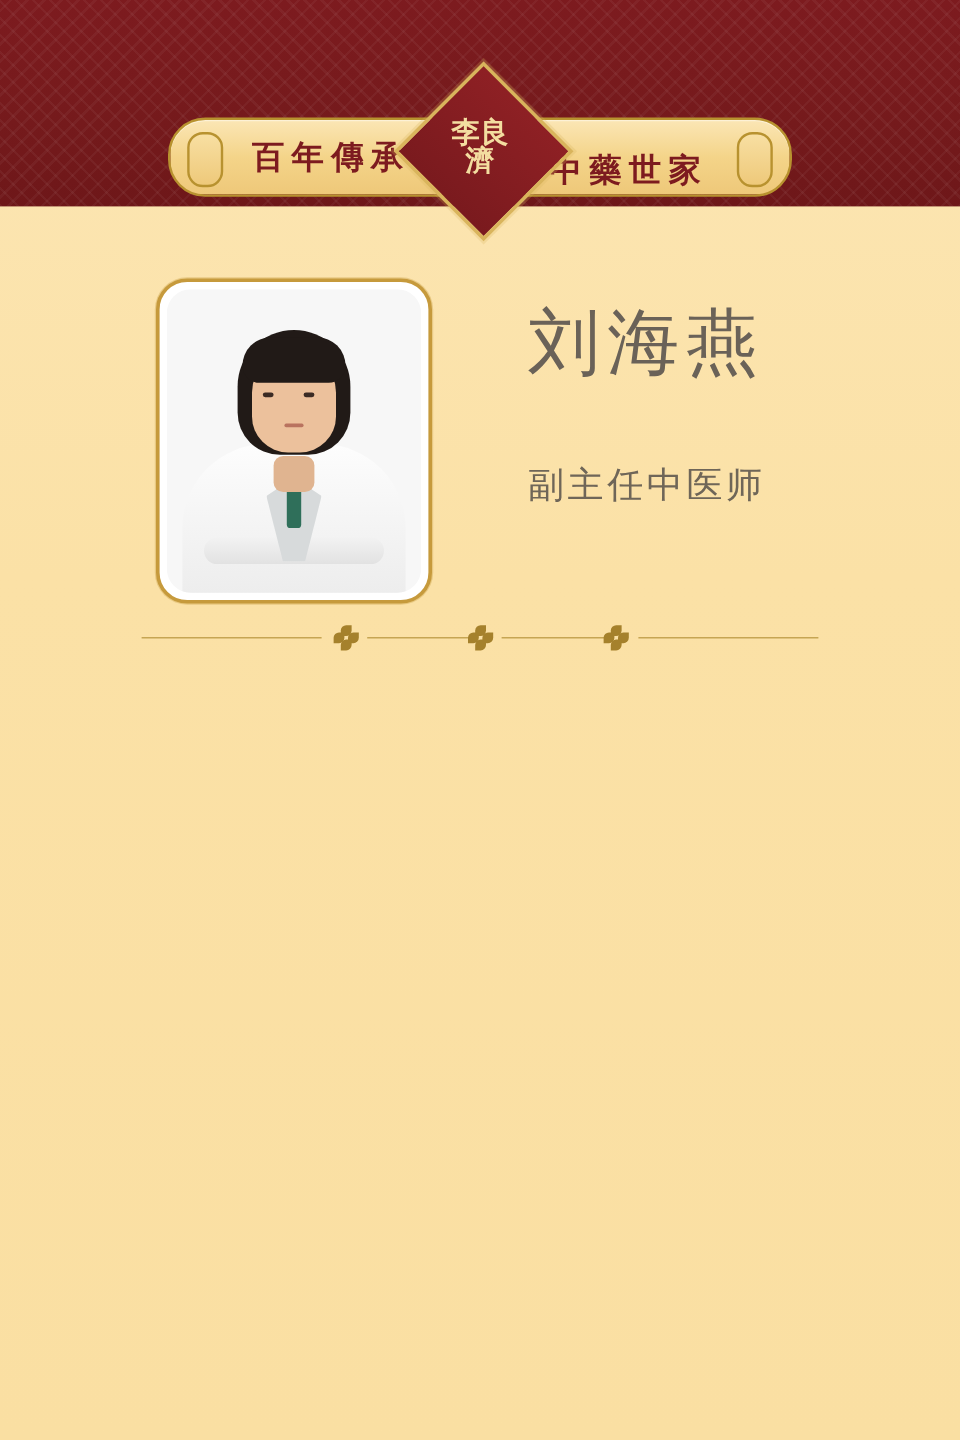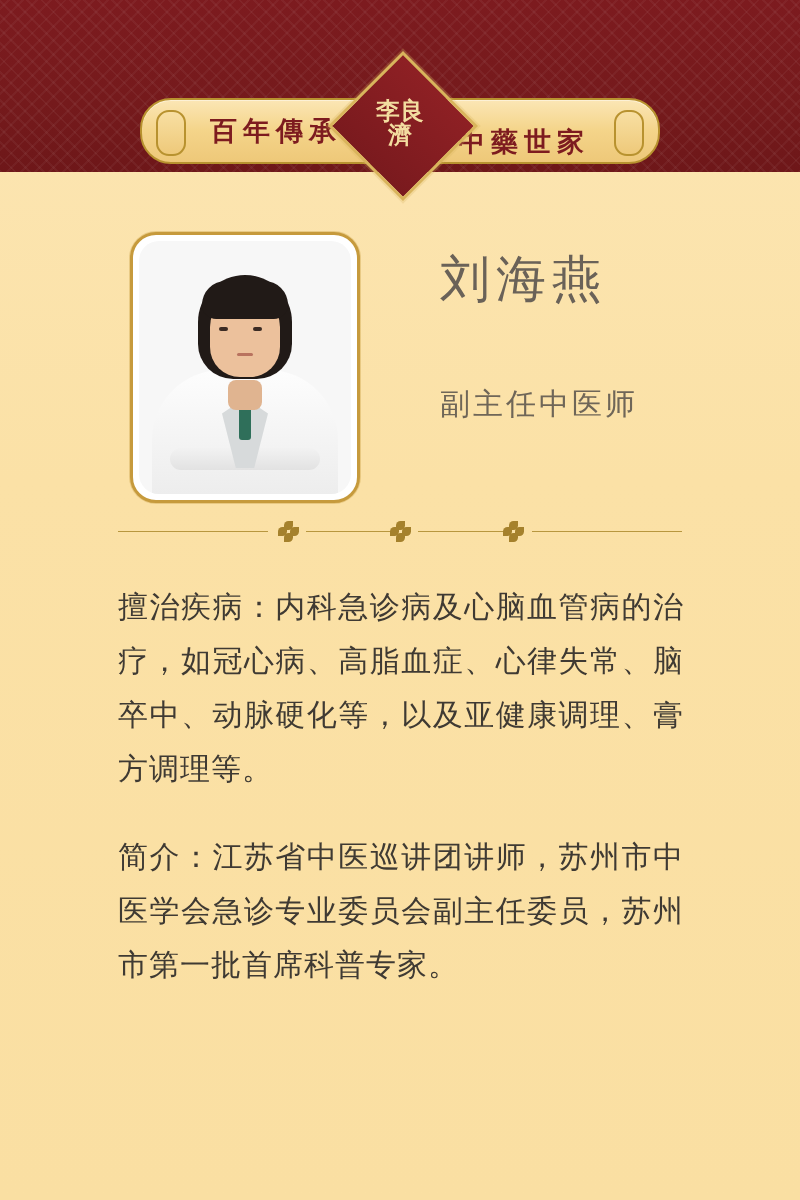--- a/index.html
+++ b/index.html
@@ -188,21 +188,21 @@
     background: linear-gradient(180deg,#f2f2f2,#e2e2e2);
     border-radius: 12px;
   }
 
   
   .name {
     position: absolute;
     left: 440px;
     top: 246px;
     font-family: "Liberation Serif", serif;
-    font-size: 50px;
+    font-size: 60px;
     letter-spacing: 6px;
     color: #6a6258;
     font-weight: normal;
   }
   .job-title {
     position: absolute;
     left: 440px;
     top: 384px;
     font-family: "Liberation Serif", serif;
     font-size: 30px;
@@ -323,18 +323,14 @@
         <span></span>
       </div>
     <div class="flower f3">
         <span></span>
         <span></span>
         <span></span>
         <span></span>
       </div>
   </div>
 
-  <div class="body-text">
-    <p>擅治疾病：内科急诊病及心脑血管病的治疗，如冠心病、高脂血症、心律失常、脑卒中、动脉硬化等，以及亚健康调理、膏方调理等。</p>
-    <p>简介：江苏省中医巡讲团讲师，苏州市中医学会急诊专业委员会副主任委员，苏州市第一批首席科普专家。</p>
-  </div>
 
 </div>
 
 </body></html>

